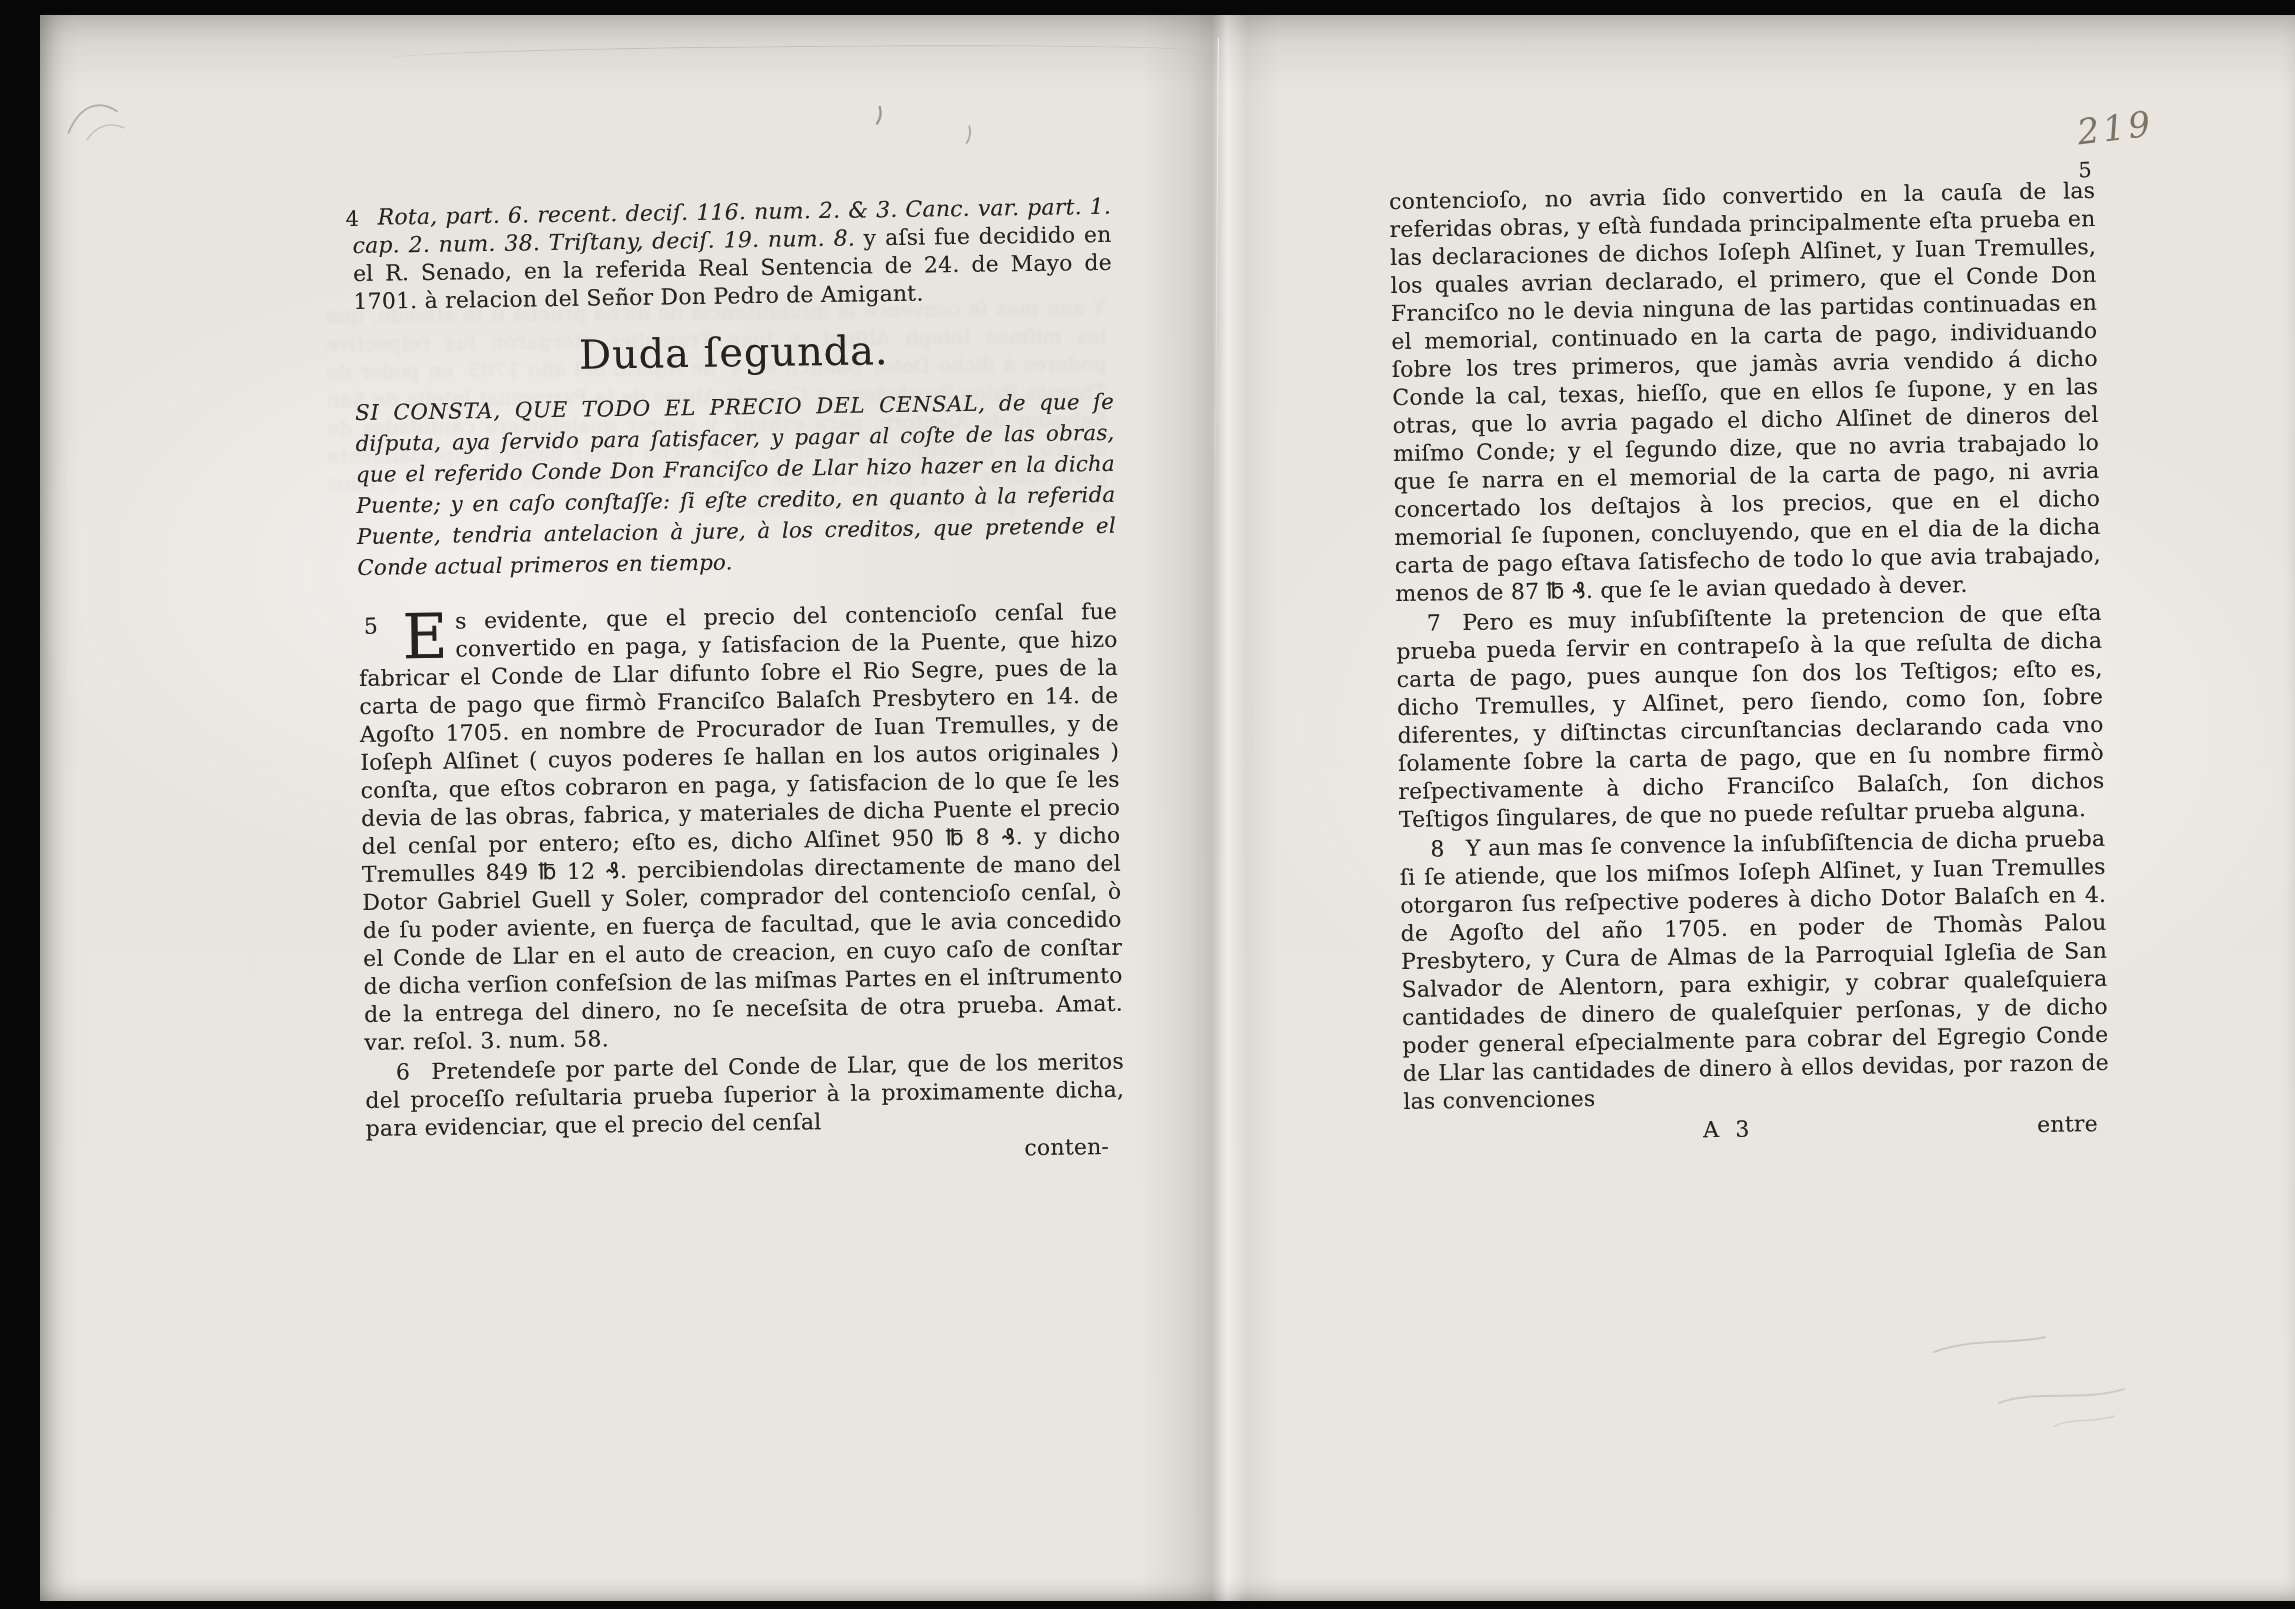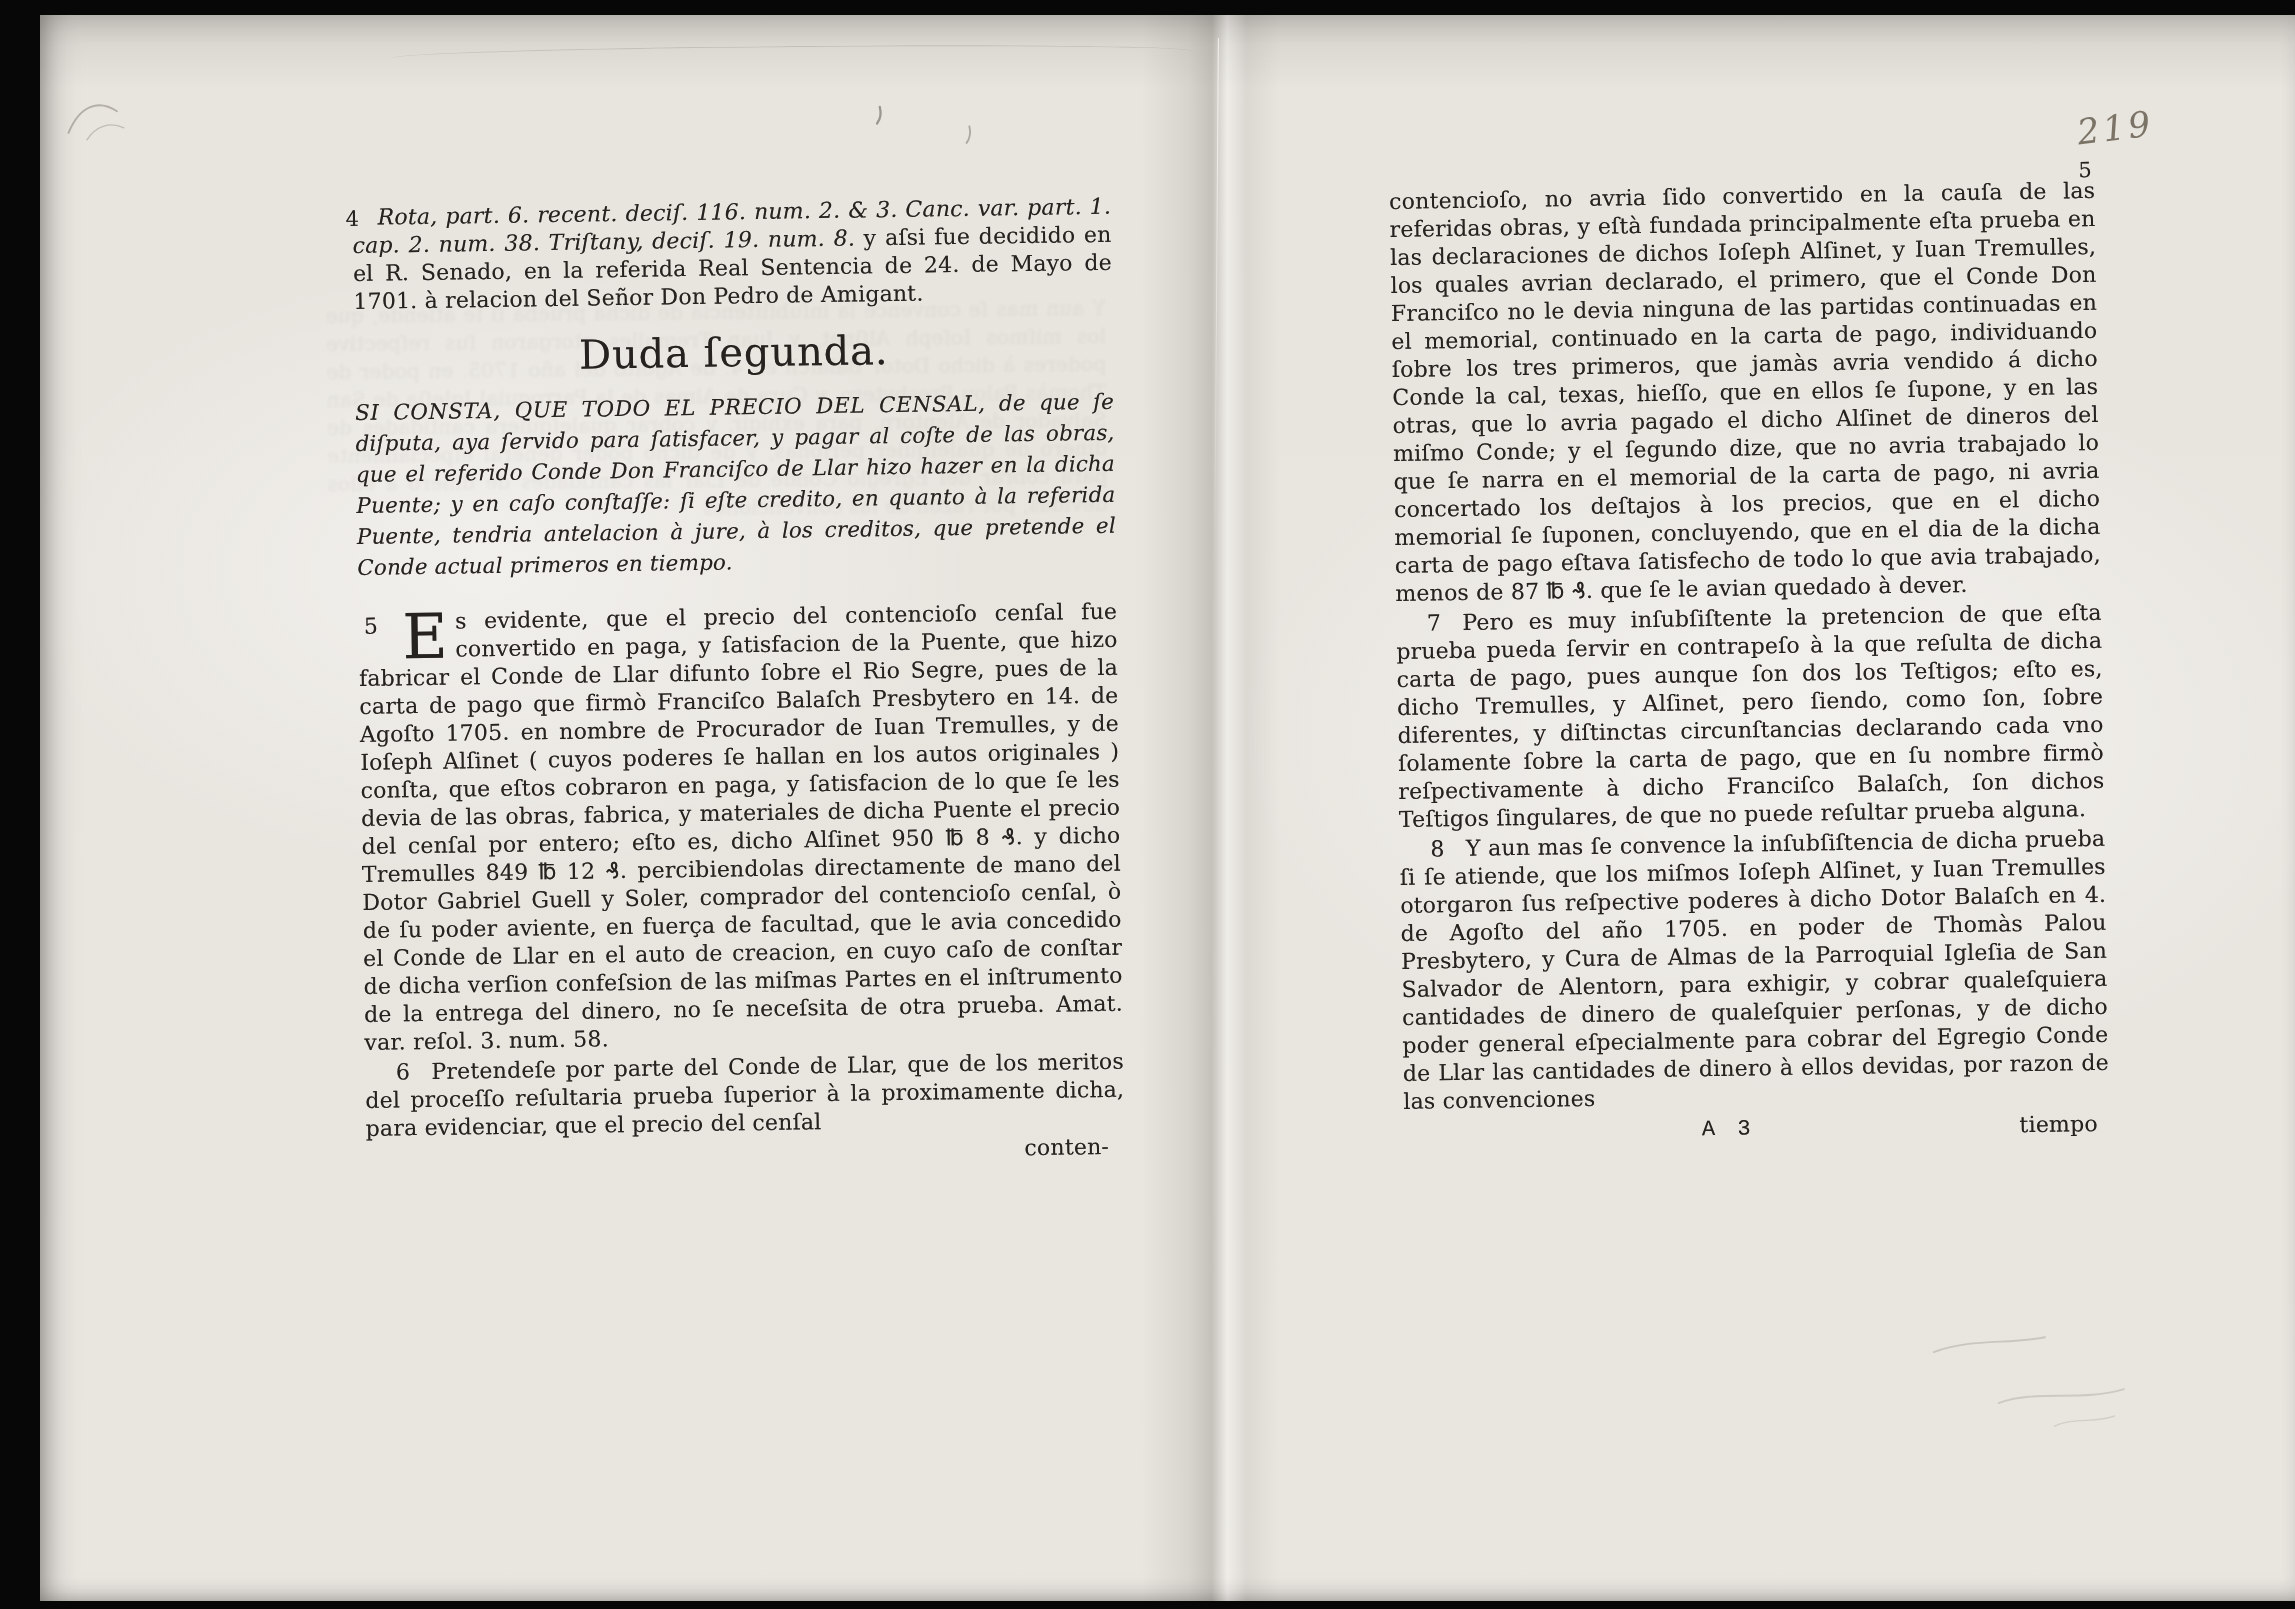--- a/index.html
+++ b/index.html
@@ -95,21 +95,21 @@
   .dropcap {
     float: left; font-size: 62px; line-height: 49px;
     margin: 3.7px 7.4px 0 44px;
   }
   .para-ind { text-indent: 31px; margin-top: 1.9px; }
   .numgap { display: inline-block; width: 21.4px; }
 
   .catchline { text-align: right; padding-right: 16px; margin-top: 0.9px; }
 
   .sigline { position: relative; height: 30px; margin-top: 5.6px; }
-  .sig { position: absolute; left: 46%; transform: translateX(-50%); letter-spacing: 4.6px; font-family: Liberation Mono, monospace; }
+  .sig { position: absolute; left: 46%; transform: translateX(-50%); letter-spacing: 4.6px; }
   .catch-r { position: absolute; right: 12px; }
 
   
   .smudge { position: absolute; pointer-events: none; }
   .smudge path { fill: none; stroke-linecap: round; }
 </style>
 </head>
 <body>
 
 <div class="scan">
@@ -172,19 +172,19 @@
       <div class="para para-ind">
         <span class="pnum">7</span><span class="numgap"></span><span>Pero es muy inſubſiſtente la pretencion de que eſta prueba pueda ſervir en contrapeſo à la que reſulta de dicha carta de pago, pues aunque ſon dos los Teſtigos; eſto es, dicho Tremulles, y Alſinet, pero ſiendo, como ſon, ſobre diferentes, y diſtinctas circunſtancias declarando cada vno ſolamente ſobre la carta de pago, que en ſu nombre firmò reſpectivamente à dicho Franciſco Balaſch, ſon dichos Teſtigos ſingulares, de que no puede reſultar prueba alguna.</span>
       </div>
 
       <div class="para para-ind">
         <span class="pnum">8</span><span class="numgap"></span><span>Y aun mas ſe convence la inſubſiſtencia de dicha prueba ſi ſe atiende, que los miſmos Ioſeph Alſinet, y Iuan Tremulles otorgaron ſus reſpective poderes à dicho Dotor Balaſch en 4. de Agoſto del año 1705. en poder de Thomàs Palou Presbytero, y Cura de Almas de la Parroquial Igleſia de San Salvador de Alentorn, para exhigir, y cobrar qualeſquiera cantidades de dinero de qualeſquier perſonas, y de dicho poder general eſpecialmente para cobrar del Egregio Conde de Llar las cantidades de dinero à ellos devidas, por razon de las convenciones</span>
       </div>
 
       <div class="sigline">
         <span class="sig">A 3</span>
-        <span class="catch-r">tiempo</span>
+        <span class="catch-r">entre</span>
       </div>
     </div>
 
   </div>
 </div>
 
 
 </body></html>

